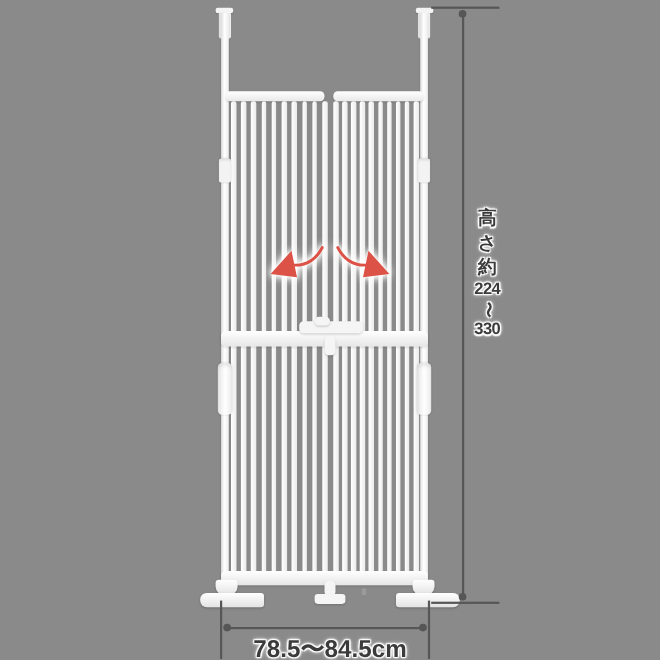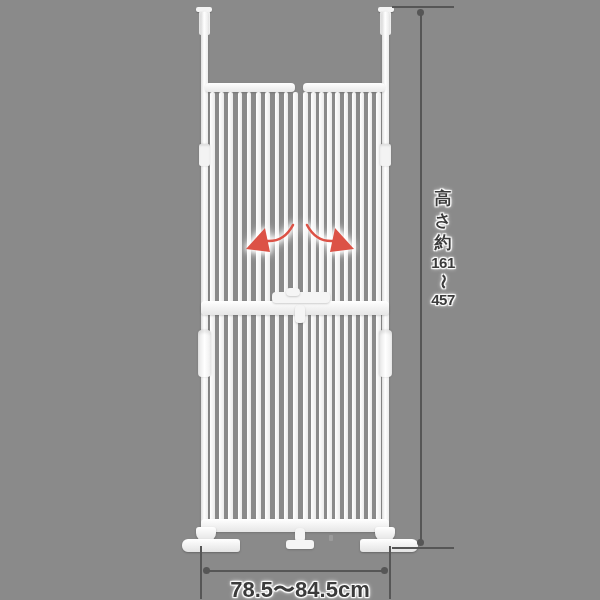--- a/index.html
+++ b/index.html
@@ -121,25 +121,25 @@
 
   <div class="dimline" style="left:392px;top:6px;width:62px;height:2px;"></div>
   <div class="dimline" style="left:392px;top:547px;width:62px;height:2px;"></div>
   <div class="dimline" style="left:420px;top:13px;width:2px;height:529px;"></div>
   <div class="dot" style="left:417px;top:9px;"></div>
   <div class="dot" style="left:417px;top:539px;"></div>
   <div class="height-label halo">
     <span class="kanji">高</span>
     <span class="kanji">さ</span>
     <span class="kanji">約</span>
-    <span class="num">161</span>
+    <span class="num">224</span>
     <span class="tilde">
         <span>〜</span>
       </span>
-    <span class="num">457</span>
+    <span class="num">330</span>
   </div>
 
   <div class="dimline" style="left:200px;top:546px;width:2px;height:53px;"></div>
   <div class="dimline" style="left:389px;top:546px;width:2px;height:53px;"></div>
   <div class="dimline" style="left:207px;top:570px;width:178px;height:2px;"></div>
   <div class="dot" style="left:203px;top:567px;"></div>
   <div class="dot" style="left:381px;top:567px;"></div>
   <div class="width-label halo">78.5〜84.5cm</div>
 
 </div>

